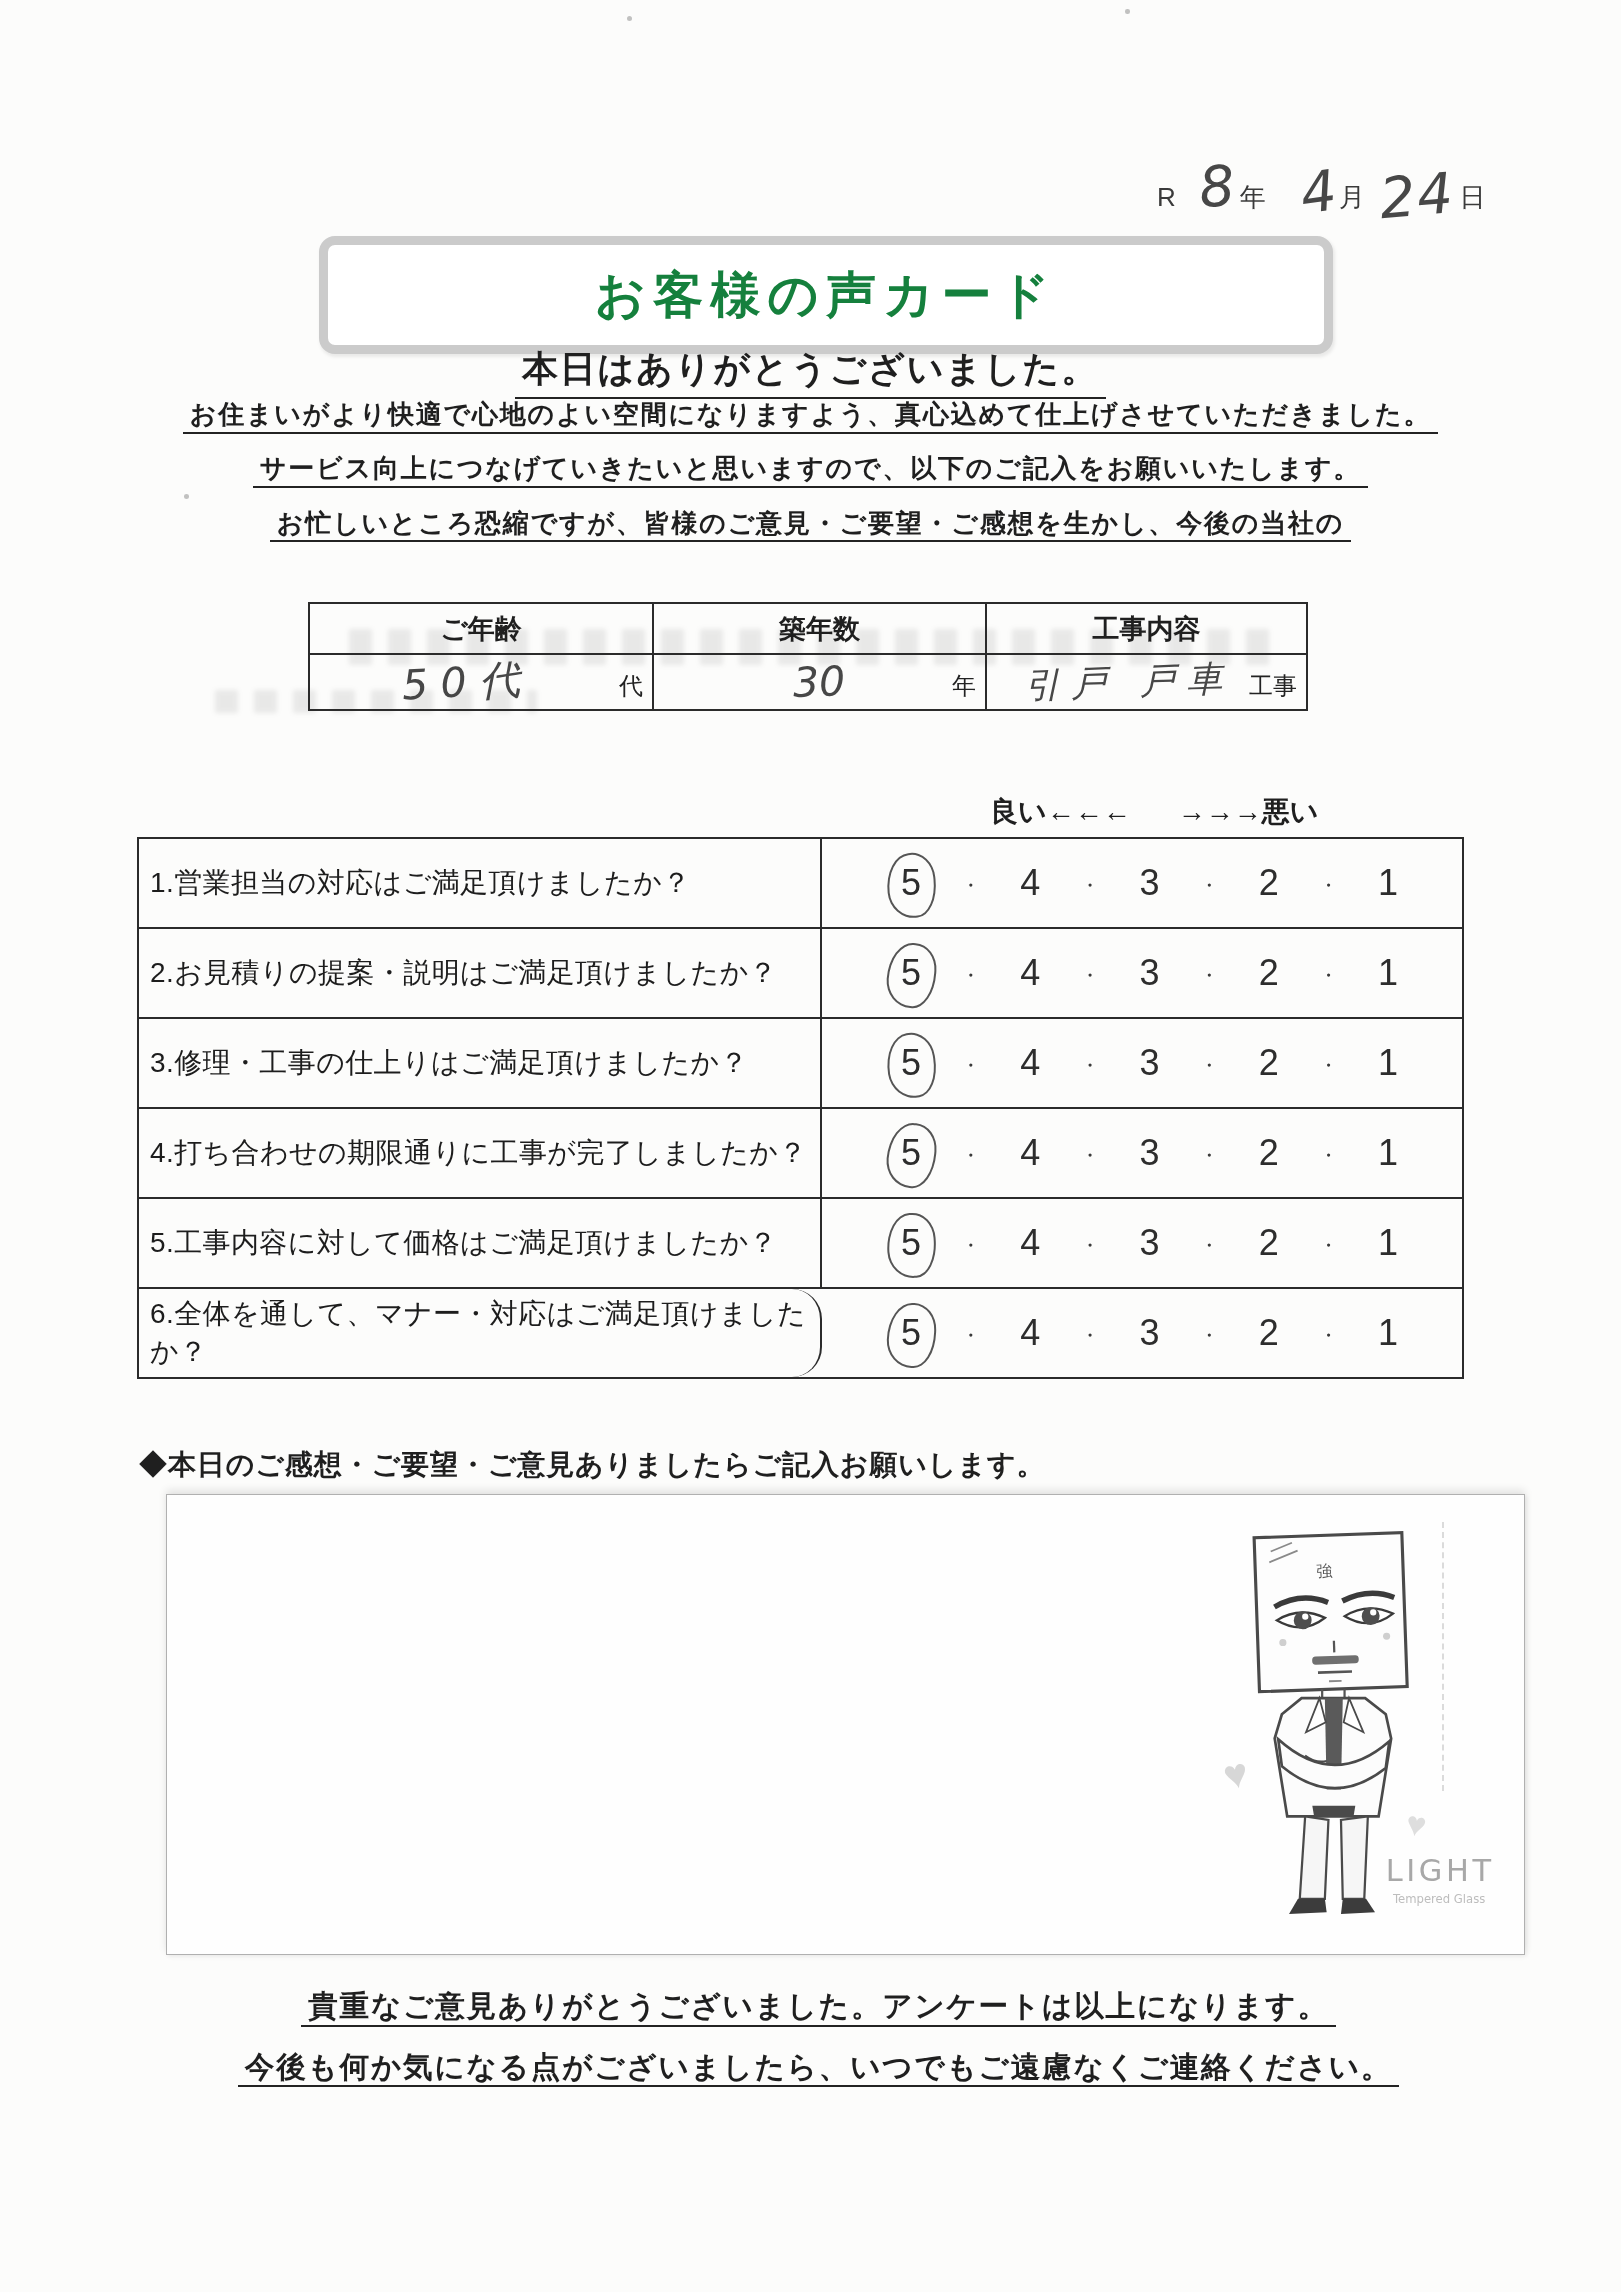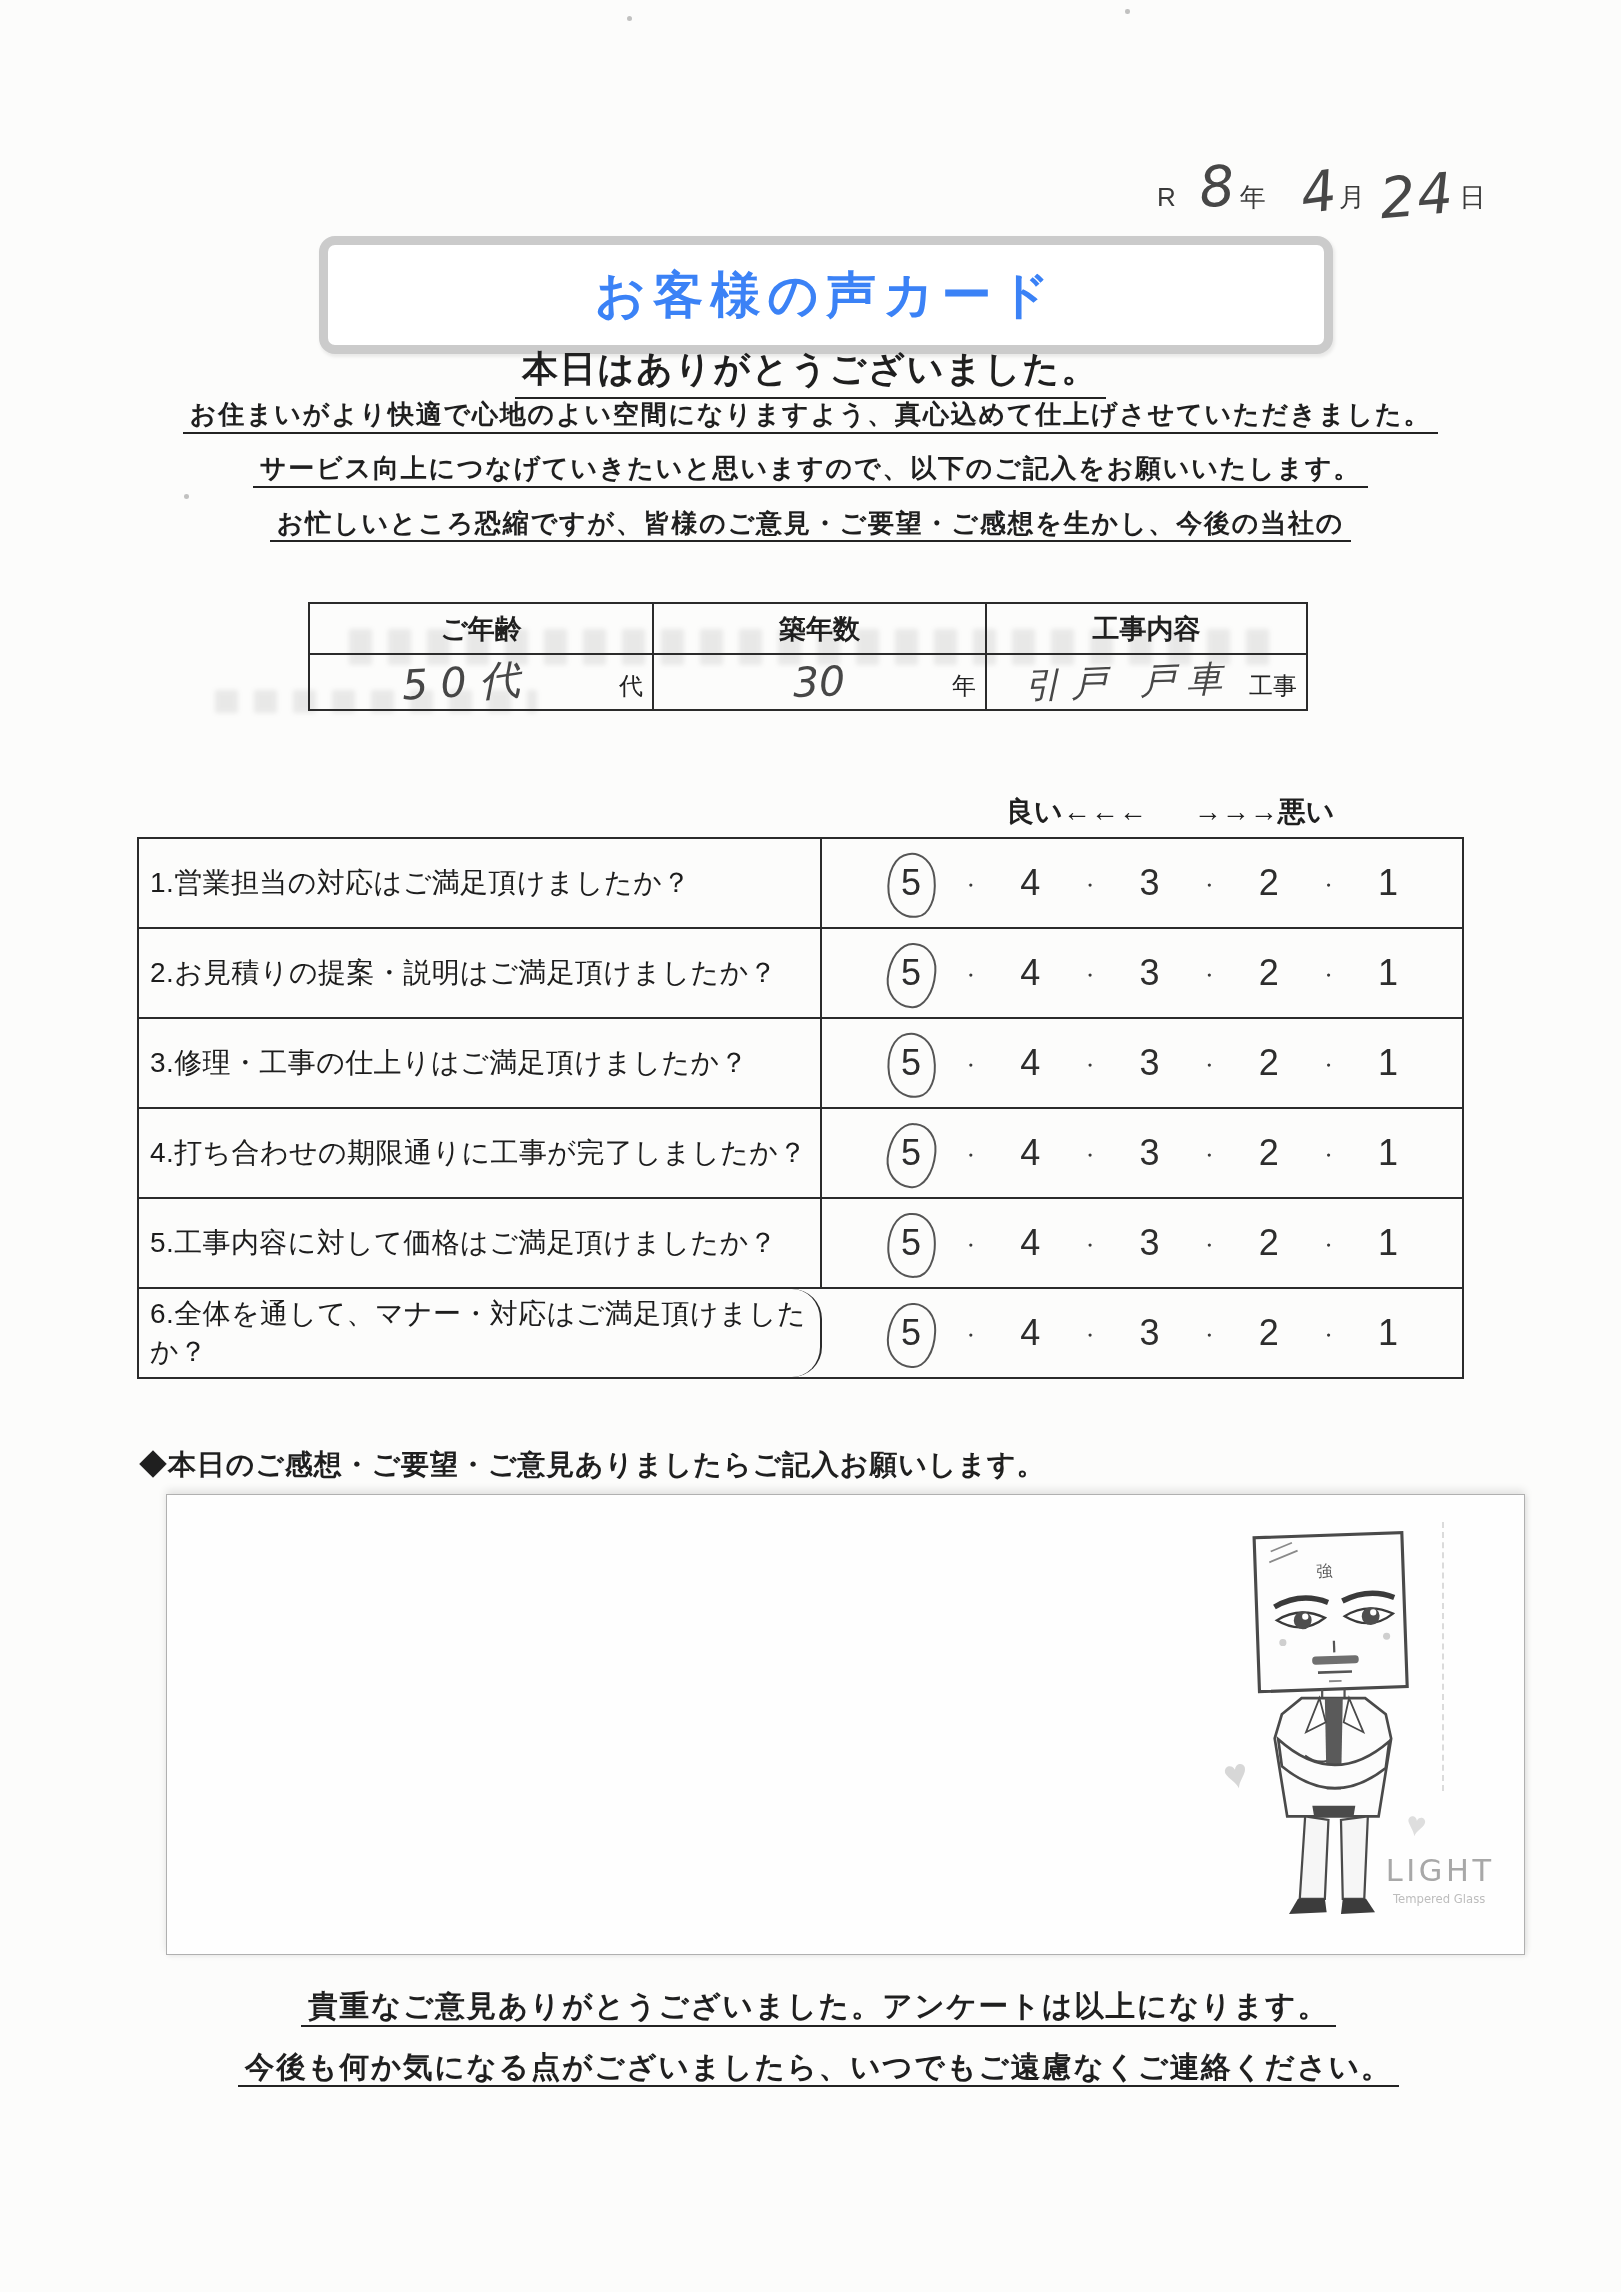--- a/index.html
+++ b/index.html
@@ -21,21 +21,21 @@
   .hw-year{transform:rotate(-5deg);margin:0 5.4px 0 23px;}
   .hw-month{transform:rotate(-8deg) translateY(5.4px);margin:0 3.6px 0 34px;}
   .hw-day{transform:rotate(-5deg) translateY(9px);margin:0 5.4px 0 14.3px;letter-spacing:1.8px;}
   
   .title-box{
     position:absolute;left:319px;top:236px;width:996px;height:100px;
     border:9.9px solid #cbcbcb;border-radius:16px;background:#fff;
     display:flex;align-items:center;justify-content:center;
     box-shadow:1.8px 2.7px 3.6px rgba(0,0,0,.08);
   }
-  .title-box h1{margin:0;font-size:50px;font-weight:700;letter-spacing:7.2px;color:#3b82f6;}
+  .title-box h1{margin:0;font-size:50px;font-weight:700;letter-spacing:7.2px;color:#15803d;}
   
   .uline{display:inline-block;border-bottom:2.7px solid #232323;padding:0 7.2px 2.7px;}
   .greeting-wrap{position:absolute;left:0;right:0;top:345px;text-align:center;}
   .greeting-wrap .uline{font-size:36px;font-weight:700;letter-spacing:1.8px;}
   .intro{position:absolute;left:0;right:0;top:400px;text-align:center;}
   .intro-line{font-size:26px;font-weight:700;letter-spacing:1.8px;line-height:29px;margin-bottom:20.6px;}
   
   .info-table{
     position:absolute;left:308px;top:602px;width:996px;
     display:grid;grid-template-columns:344px 333px 319px;
@@ -46,21 +46,21 @@
   .info-cell:nth-child(3n){border-right:none;}
   .info-cell.val{border-bottom:none;height:54px;}
   .info-cell.hdr{height:49px;font-size:27px;font-weight:700;}
   .hw-val{font-size:41px;line-height:1;white-space:nowrap;}
   .hw-age{transform:rotate(-3deg);margin-right:27px;letter-spacing:12.5px;}
   .hw-years{transform:rotate(-2deg);}
   .hw-work{font-size:36px;transform:rotate(-2deg);letter-spacing:10.7px;margin-right:36px;}
   .unit{position:absolute;right:9px;bottom:7.2px;font-size:24px;color:#222;}
   
   .survey-heading{position:absolute;left:139px;top:751px;font-size:28px;font-weight:700;letter-spacing:0.9px;}
-  .scale-label{position:absolute;left:990px;top:793px;font-size:28px;font-weight:700;white-space:nowrap;margin-left:16px;}
+  .scale-label{position:absolute;left:990px;top:793px;font-size:28px;font-weight:700;white-space:nowrap;}
   .scale-label .gap{display:inline-block;width:47px;}
   .survey-table{
     position:absolute;left:137px;top:837px;width:1323px;
     display:grid;grid-template-columns:683px 1fr;
     border:2.7px solid #2b2b2b;
   }
   .q-cell{border-right:2.7px solid #2b2b2b;border-bottom:2.7px solid #2b2b2b;
     height:88px;display:flex;align-items:center;padding-left:11px;
     font-size:28px;letter-spacing:0.4px;color:#1d1d1d;}
   .r-cell{border-bottom:2.7px solid #2b2b2b;display:flex;align-items:center;

